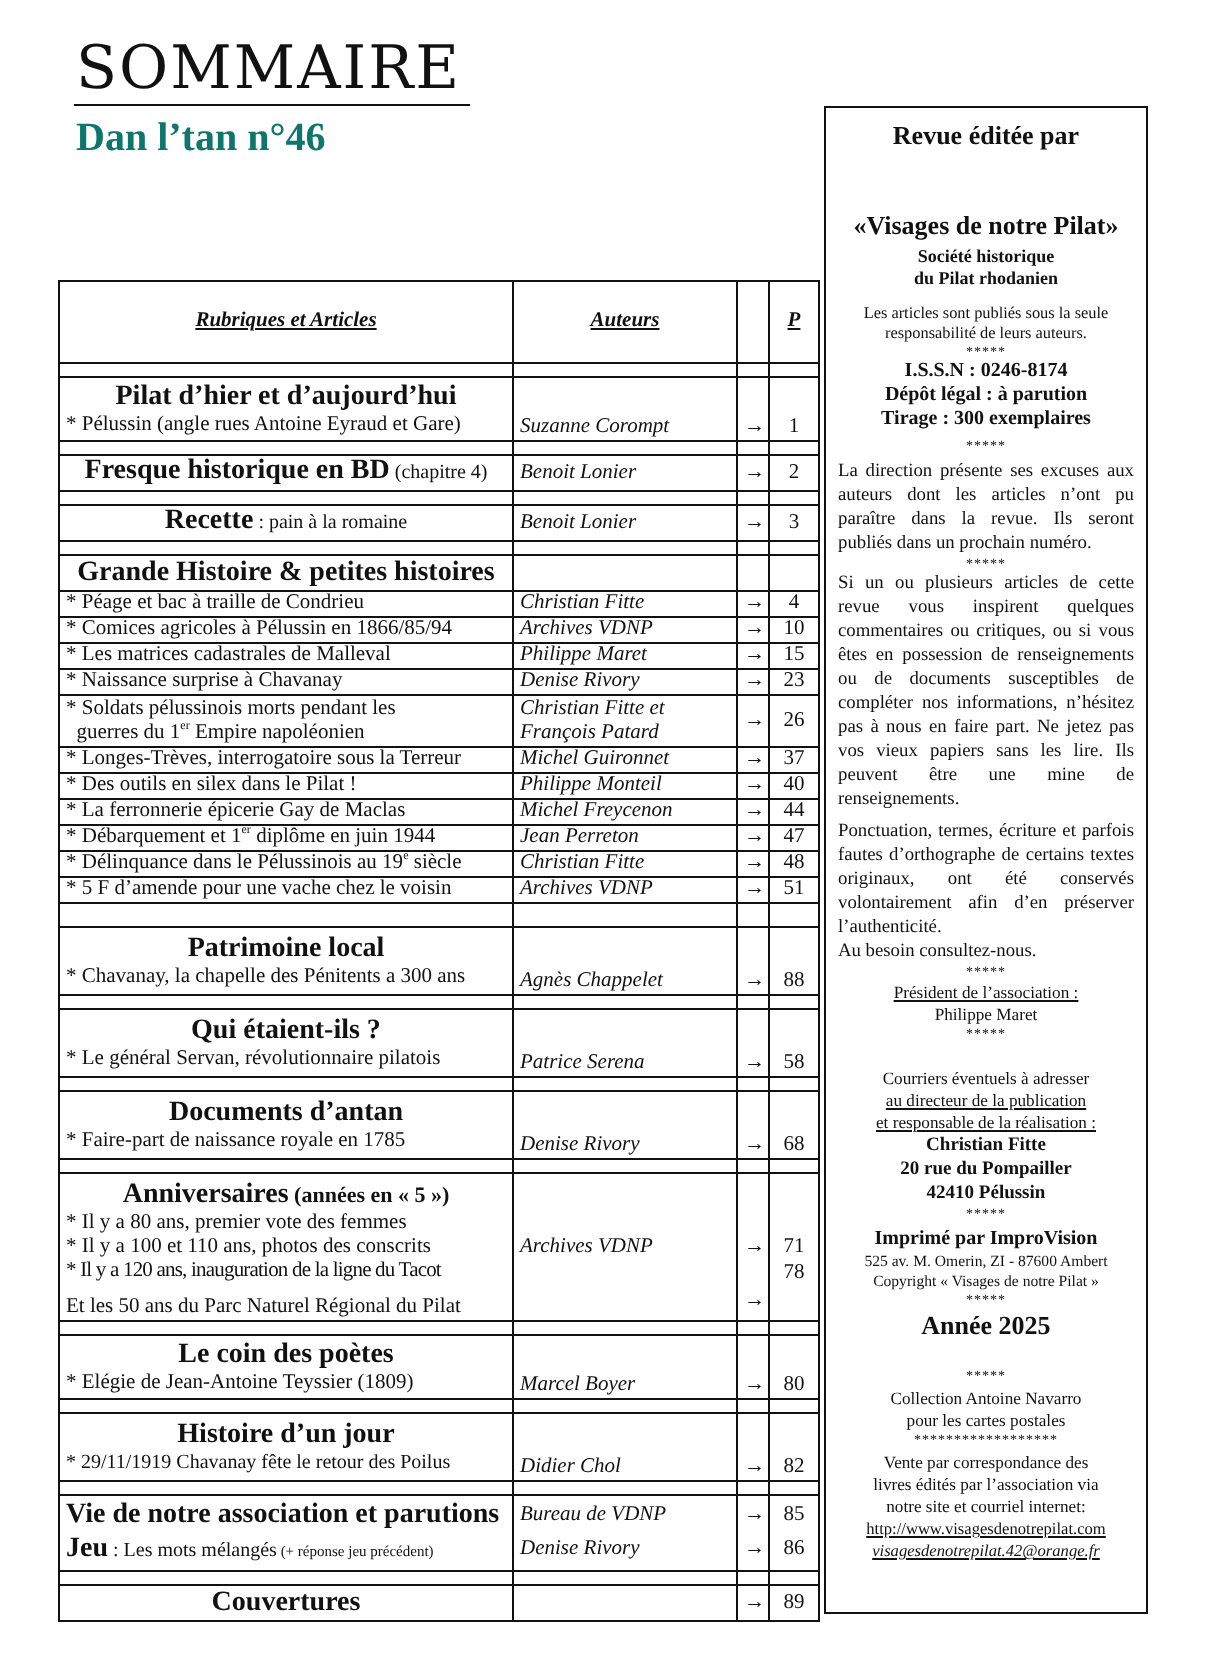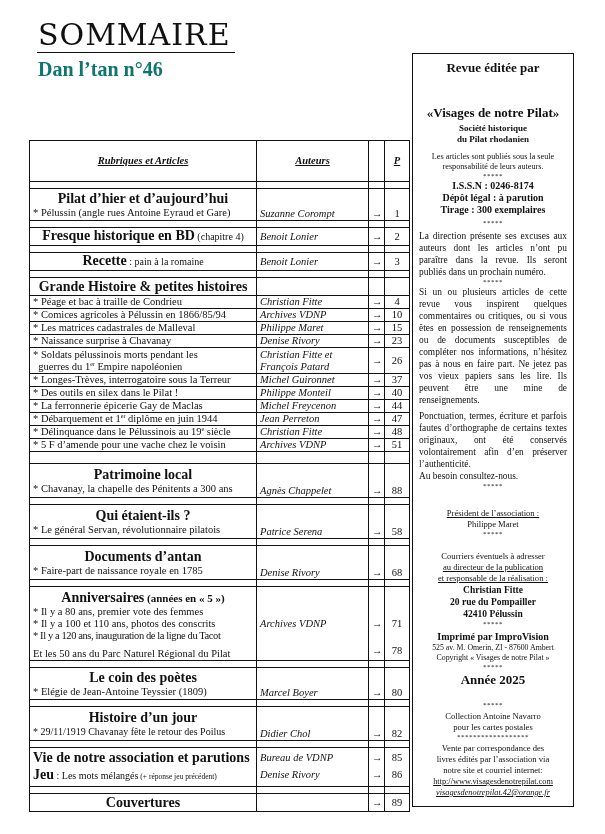--- a/index.html
+++ b/index.html
@@ -273,21 +273,21 @@
       <span class="art" style="letter-spacing:-0.4px">* Il y a 120 ans, inauguration de la ligne du Tacot</span>
       <span class="art" style="margin-top:6px">Et les 50 ans du Parc Naturel Régional du Pilat</span>
     </td>
     <td class="auth" style="vertical-align:top; padding-top:31px">Archives VDNP</td>
     <td class="arr" style="vertical-align:top; padding-top:31px">
       <span class="art">→</span>
       <span class="art" style="margin-top:15px">→</span>
     </td>
     <td class="pg" style="vertical-align:top; padding-top:31px">
       <span class="art">71</span>
-      <span class="art" style="margin-top:15px">78</span>
+      <span class="art" style="margin-top:1px">78</span>
     </td>
   </tr>
   <tr class="sp">
         <td></td>
         <td></td>
         <td></td>
         <td></td>
       </tr>
 
   <tr>
@@ -369,21 +369,21 @@
   <div class="b11">I.S.S.N : 0246-8174</div>
   <div class="b11">Dépôt légal : à parution</div>
   <div class="b11">Tirage : 300 exemplaires</div>
   <div class="stars" style="margin-top:3px">*****</div>
   <div class="just" style="margin-top:3px">La direction présente ses excuses aux auteurs dont les articles n’ont pu paraître dans la revue. Ils seront publiés dans un prochain numéro.</div>
   <div class="stars">*****</div>
   <div class="just">Si un ou plusieurs articles de cette revue vous inspirent quelques commentaires ou critiques, ou si vous êtes en possession de renseignements ou de documents susceptibles de compléter nos informations, n’hésitez pas à nous en faire part. Ne jetez pas vos vieux papiers sans les lire. Ils peuvent être une mine de renseignements.</div>
   <div class="just" style="margin-top:4px">Ponctuation, termes, écriture et parfois fautes d’orthographe de certains textes originaux, ont été conservés volontairement afin d’en préserver l’authenticité.</div>
   <div class="just">Au besoin consultez-nous.</div>
   <div class="stars">*****</div>
-  <div class="u" style="margin-top:18px">Président de l’association :</div>
+  <div class="u" style="margin-top:1px">Président de l’association :</div>
   <div>Philippe Maret</div>
   <div class="stars">*****</div>
   <div style="margin-top:13px">Courriers éventuels à adresser</div>
   <div class="u">au directeur de la publication</div>
   <div class="u">et responsable de la réalisation :</div>
   <div class="b10">Christian Fitte</div>
   <div class="b10">20 rue du Pompailler</div>
   <div class="b10">42410 Pélussin</div>
   <div class="stars">*****</div>
   <div class="b11" style="margin-top:3px">Imprimé par ImproVision</div>

